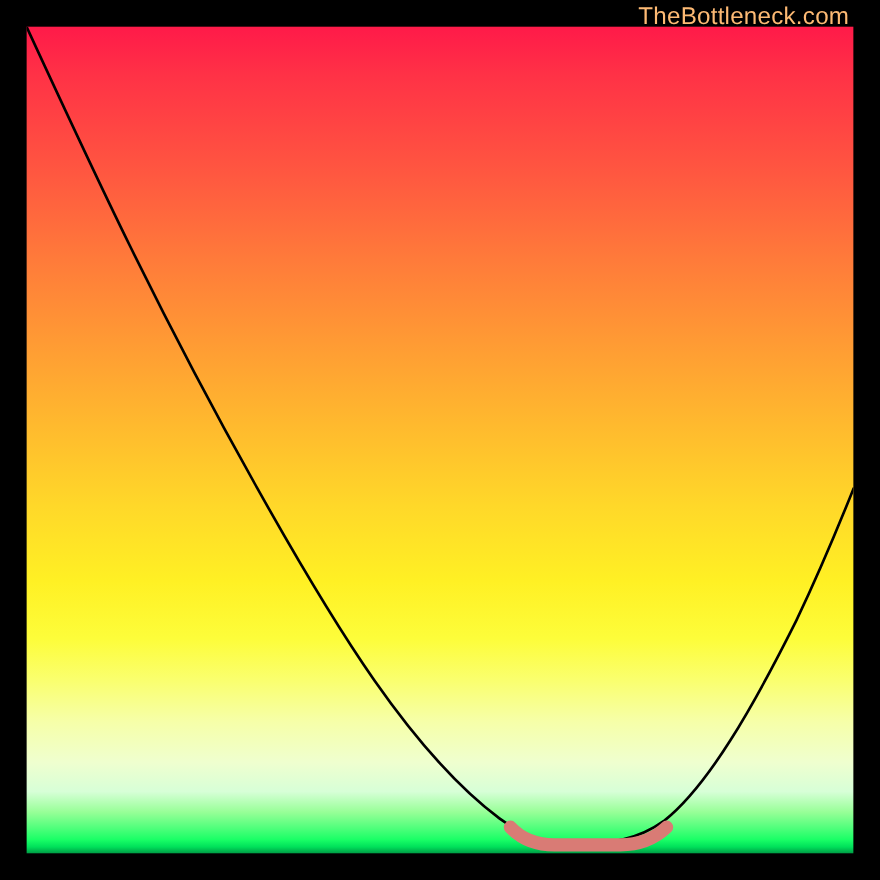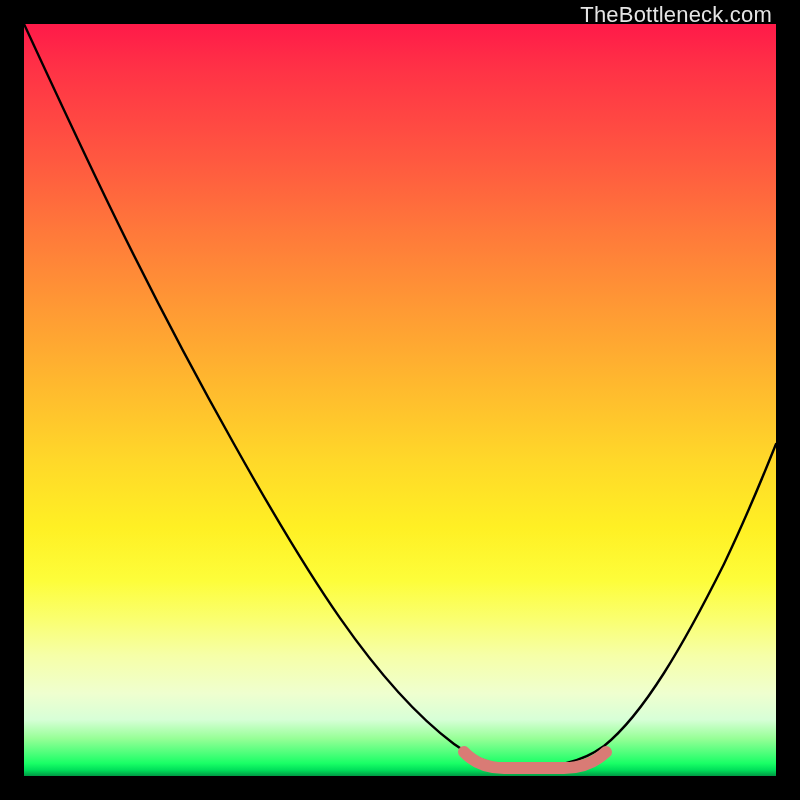--- a/index.html
+++ b/index.html
@@ -18,21 +18,21 @@
       #fdfd3a 74%,
       #faff6e 79%,
       #f6ffa8 84%,
       #efffcf 89%,
       #d7ffd7 92.5%,
       #97ff97 95%,
       #4cff7a 97%,
       #1aff66 98.3%,
       #00e05a 99.2%,
       #009944 100%);}
-  .watermark{position:absolute;top:4px;right:28px;color:#e5e5e5;
+  .watermark{position:absolute;top:4px;right:28px;color:#fdba74;
     font:500 22px/1 "Helvetica Neue",Arial,sans-serif;letter-spacing:.2px}
   svg{position:absolute;inset:0}
   .curve{fill:none;stroke:#000;stroke-width:2.4;stroke-linecap:round}
   .bump{fill:none;stroke:#d97b75;stroke-width:12;stroke-linecap:round}
 </style>
 </head>
 <body>
 
 <div class="frame">
   <div class="plot">

